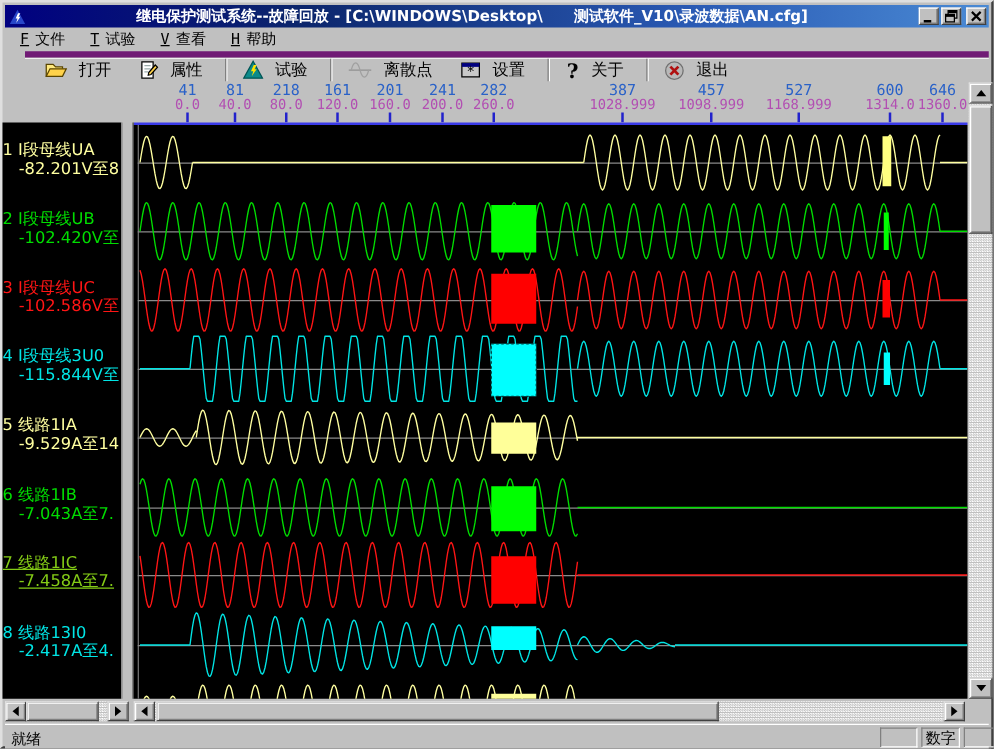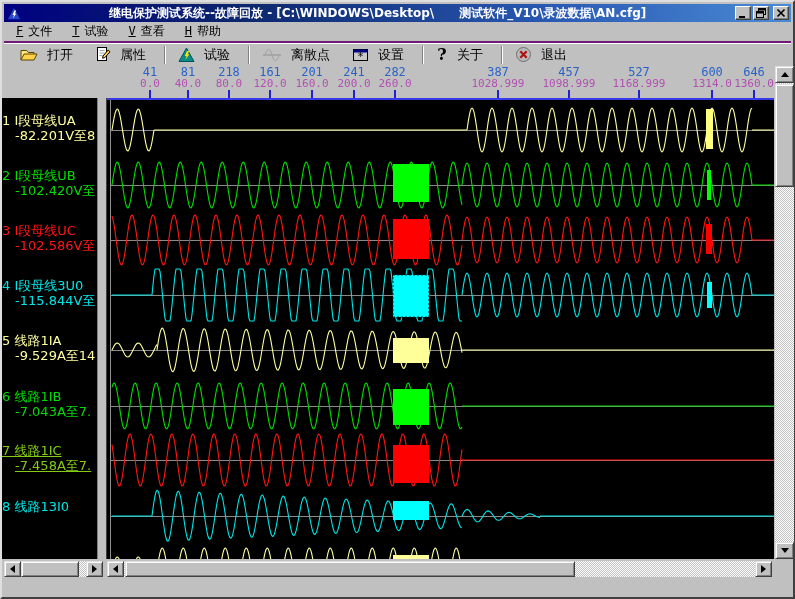--- a/index.html
+++ b/index.html
@@ -18,22 +18,22 @@
   .winbtn { width:16px; height:14px; background:#c0c0c0; border:1px solid;
             border-color:#fff #404040 #404040 #fff; box-shadow:inset -1px -1px 0 #808080;
             display:flex; align-items:center; justify-content:center; }
   .winbtn.close { margin-left:2px; }
   
   .menubar { position:absolute; left:2px; top:20px; right:2px; height:19px;
              display:flex; align-items:center; font-size:12px; padding-left:6px; gap:4px; }
   .menu-item { padding:2px 10px 2px 6px; white-space:nowrap; }
   .menu-item .mkey { text-decoration:underline; margin-right:5px; font-family:"DejaVu Sans Mono",monospace; }
   
-  .toolbar { position:absolute; left:2px; top:39px; right:2px; height:25px;
-             border-top:2px solid #701a75; box-shadow:inset 0 1px 0 #fff;
+  .toolbar { position:absolute; left:18px; top:39px; right:2px; height:25px;
+             border-top:5px solid #701a75; box-shadow:inset 0 1px 0 #fff;
              display:flex; align-items:center; padding-left:8px; font-size:13px; }
   .tb-btn { display:flex; align-items:center; gap:9px; padding:2px 14px 2px 8px; height:22px; }
   .tb-btn svg { display:block; }
   .tb-sep { width:2px; height:18px; margin:0 4px; border-left:1px solid #808080; border-right:1px solid #fff; }
   
   .ruler { position:absolute; left:105px; top:64px; width:667px; height:32px;
            background:#c0c0c0; overflow:hidden; font-family:"DejaVu Sans Mono",monospace; }
   .tickgroup { position:absolute; top:1px; width:70px; text-align:center; }
   .tick-sample { display:block; font-size:12px; color:#2a62c8; line-height:11px; }
   .tick-time   { display:block; font-size:11px; color:#b24fb2; line-height:11px; }
@@ -250,21 +250,21 @@
   <div class="blue-sep"></div>
 
   <div class="label-panel">
       <div class="ch-label" style="top: 15px; color: rgb(255, 255, 160);"><span>1 I段母线UA</span><span class="rng">-82.201V至8</span></div>
       <div class="ch-label" style="top: 70px; color: rgb(0, 221, 0);"><span>2 I段母线UB</span><span class="rng">-102.420V至</span></div>
       <div class="ch-label" style="top: 125px; color: rgb(255, 21, 21);"><span>3 I段母线UC</span><span class="rng">-102.586V至</span></div>
       <div class="ch-label" style="top: 180px; color: rgb(0, 229, 229);"><span>4 I段母线3U0</span><span class="rng">-115.844V至</span></div>
       <div class="ch-label" style="top: 235px; color: rgb(255, 255, 160);"><span>5 线路1IA</span><span class="rng">-9.529A至14</span></div>
       <div class="ch-label" style="top: 291px; color: rgb(0, 221, 0);"><span>6 线路1IB</span><span class="rng">-7.043A至7.</span></div>
       <div class="ch-label" style="top: 345px; color: #84cc16; text-decoration: underline;"><span>7 线路1IC</span><span class="rng">-7.458A至7.</span></div>
-      <div class="ch-label" style="top: 401px; color: rgb(0, 229, 229);"><span>8 线路13I0</span></div>
+      <div class="ch-label" style="top: 401px; color: rgb(0, 229, 229);"><span>8 线路13I0</span><span class="rng">-2.417A至4.</span></div>
     </div>
   <div class="splitter"></div>
 
   <div class="wave-area">
     <svg id="wavesvg" width="664" height="459" viewBox="0 0 664 459">
         <line x1="0.5" y1="0" x2="0.5" y2="459" stroke="#909090"></line>
         <line x1="0" y1="30.5" x2="664" y2="30.5" stroke="#8a8a8a"></line>
         <line x1="0" y1="85.5" x2="664" y2="85.5" stroke="#8a8a8a"></line>
         <line x1="0" y1="140.5" x2="664" y2="140.5" stroke="#8a8a8a"></line>
         <line x1="0" y1="195.5" x2="664" y2="195.5" stroke="#8a8a8a"></line>
@@ -323,14 +323,20 @@
     <div class="sb-btn" style="left:0;top:1px;width:17px;height:16px;">
         <span class="arr left"></span>
       </div>
     <div class="sb-track" style="left:17px;top:1px;width:65px;height:16px;"></div>
     <div class="sb-thumb" style="left:17px;top:1px;width:58px;height:16px;"></div>
     <div class="sb-btn" style="left:82px;top:1px;width:17px;height:16px;">
         <span class="arr right"></span>
       </div>
   </div>
 
+  <div class="statusbar">
+    <span class="status-ready">就绪</span>
+  <div class="status-panel" style="left: 700px; width: 30px;"></div>
+      <div class="status-panel" style="left: 733px; width: 31px;">数字</div>
+      <div class="status-panel" style="left: 767px; width: 26px;"></div>
+    </div>
 
 </div>
 
 </body></html>

